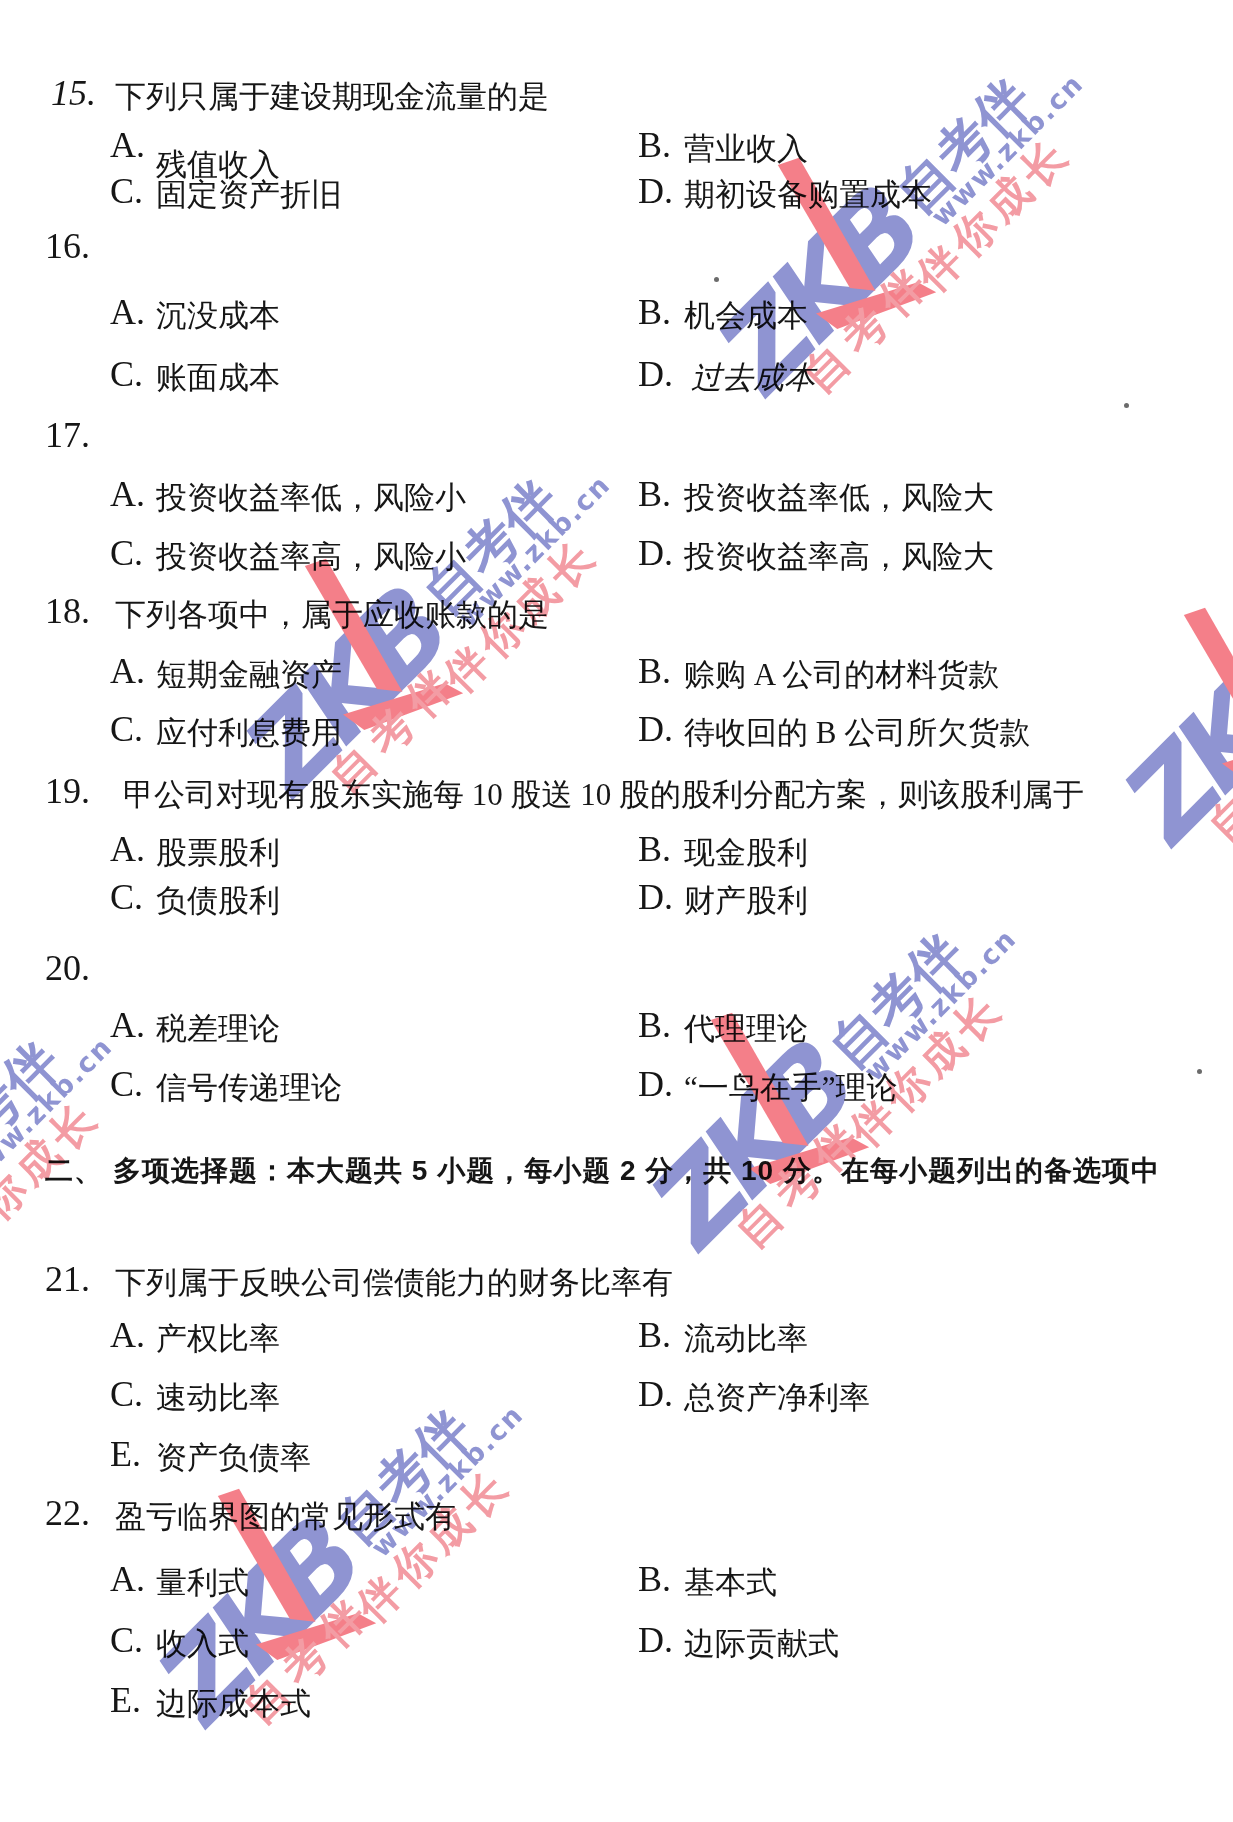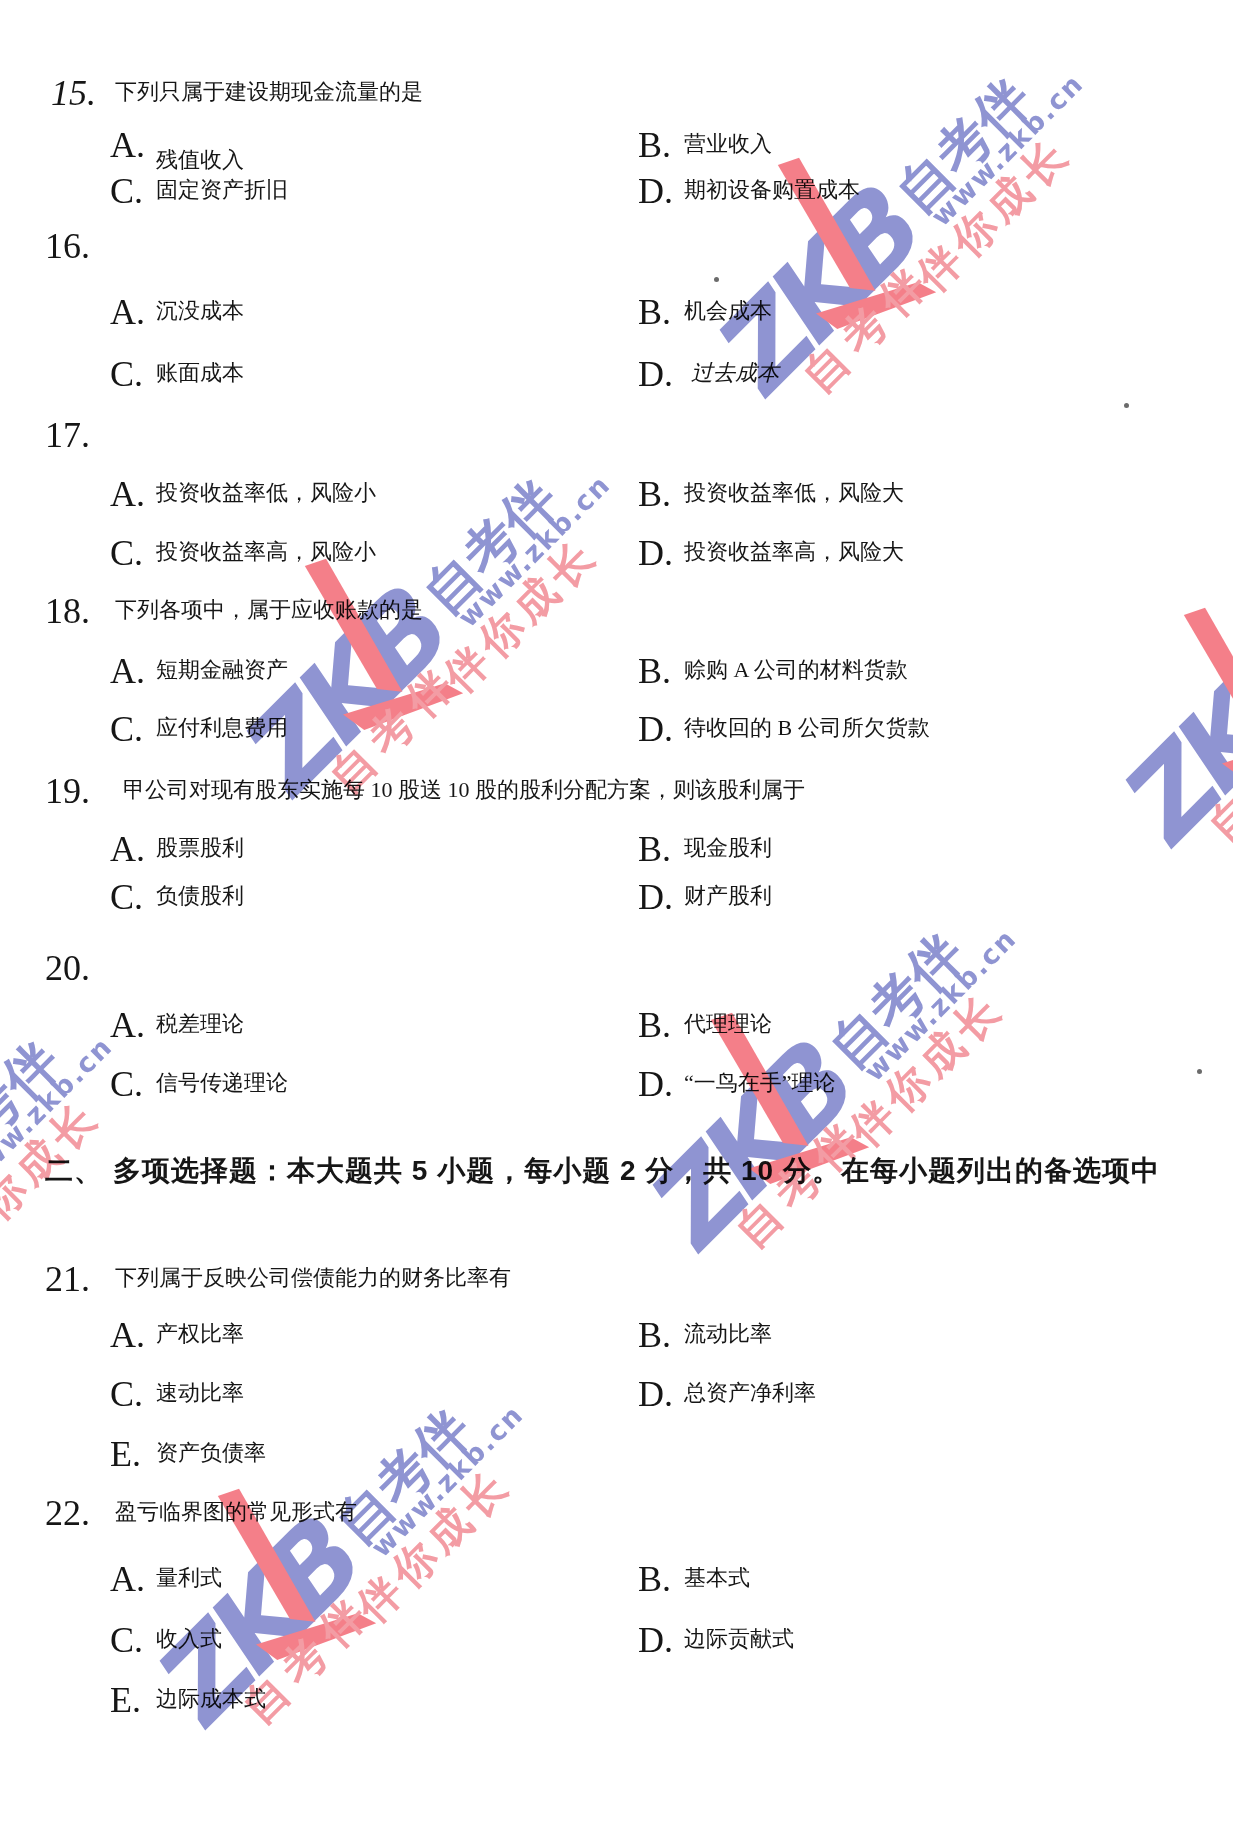--- a/index.html
+++ b/index.html
@@ -9,21 +9,21 @@
     margin:0 auto;
     background:#ffffff;
     overflow:hidden;
     font-family:"Liberation Serif","DejaVu Serif",serif;
     color:#161616;
   }
   
   .t-row{position:absolute;left:0;width:100%;height:40px;}
   .t-row span{position:absolute;top:0;line-height:1.15;white-space:nowrap;}
   .q-num,.opt-label{font-size:36px;top:-6px !important;}
-  .q-text,.opt-text{font-size:22px;}
+  .q-text,.opt-text{font-size:31px;}
   
   .sec-row{position:absolute;left:0;width:100%;height:40px;}
   .sec-row span{position:absolute;top:0;line-height:1.2;white-space:nowrap;
     font-family:"Liberation Sans","DejaVu Sans",sans-serif;
     font-weight:700;font-size:28px;letter-spacing:1px;}
   
   #footer{position:absolute;left:318px;top:1750px;font-size:30px;letter-spacing:.5px;}
   
   .speck{position:absolute;width:5px;height:5px;border-radius:50%;background:#3a3a3a;opacity:.75;}
   

